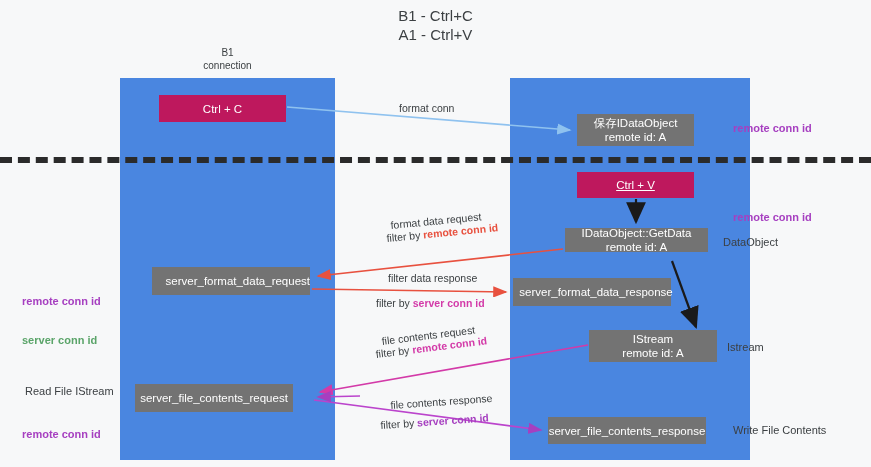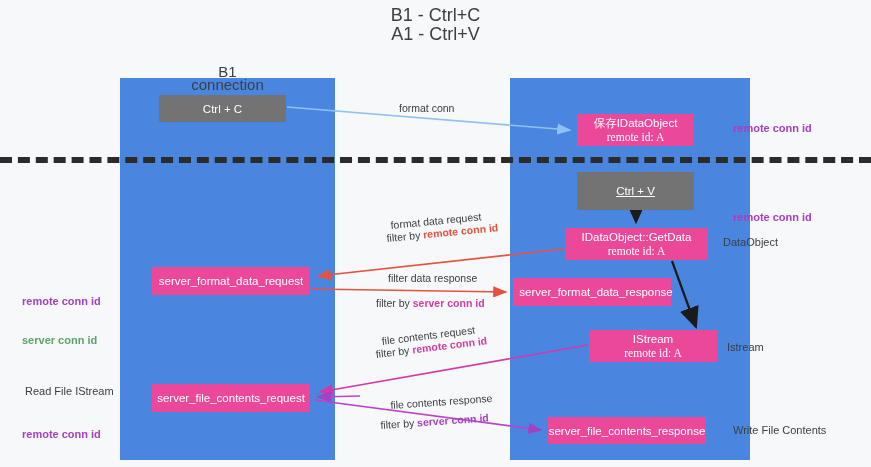--- a/index.html
+++ b/index.html
@@ -10,29 +10,28 @@
     overflow:hidden;
     position:relative;
   }
   #stage{position:absolute;left:0;top:0;width:871px;height:467px;}
   .abs{position:absolute;}
 
   
   #title{
     left:0;top:6px;width:871px;
     text-align:center;
-    font-size:18px;color:#3c4043;line-height:19px;
+    font-size:15px;color:#3c4043;line-height:19px;
     white-space:pre;
   }
 
   
   .lane-head{
-    text-align:center;font-size:15px;color:#3c4043;line-height:13px;
+    text-align:center;font-size:10px;color:#3c4043;line-height:13px;
     white-space:pre;
-    margin-top:19px;
   }
   #head-b1{left:120px;top:46px;width:215px;}
   #head-a1{left:510px;top:46px;width:240px;}
 
   
   .lane{background:#4a86e0;}
   #lane-b1{left:120px;top:78px;width:215px;height:382px;}
   #lane-a1{left:510px;top:78px;width:240px;height:382px;}
 
   
@@ -42,32 +41,32 @@
   }
 
   
   .node{
     box-sizing:border-box;
     display:flex;flex-direction:column;
     align-items:center;justify-content:center;
     color:#ffffff;font-size:11.5px;line-height:14px;
     text-align:center;white-space:pre;
   }
-  .node.green{background:#737373;}
-  .node.orange{background:#ec4899;}
-  .node .l2{font-size:11.5px;font-family:Liberation Serif, serif;}
+  .node.green{background:#be185d;}
+  .node.orange{background:#737373;}
+  .node .l2{font-size:11.5px;}
 
   #n-ctrlc{left:159px;top:95px;width:127px;height:27px;}
   #n-save-ido{left:577px;top:114px;width:117px;height:32px;}
-  #n-ctrlv{left:577px;top:172px;width:117px;height:38px;text-decoration:underline;}
-  #n-getdata{left:565px;top:228px;width:143px;height:32px;}
-  #n-sfdreq{left:152px;top:267px;width:158px;height:28px;}
+  #n-ctrlv{left:577px;top:172px;width:117px;height:26px;text-decoration:underline;}
+  #n-getdata{left:565px;top:228px;width:143px;height:24px;}
+  #n-sfdreq{left:152px;top:267px;width:158px;height:28px;align-items:flex-end;}
   #n-sfdresp{left:513px;top:278px;width:158px;height:28px;padding-left:8px;}
   #n-istream{left:589px;top:330px;width:128px;height:32px;}
-  #n-sfcreq{left:152px;top:384px;width:158px;height:28px;}
+  #n-sfcreq{left:135px;top:384px;width:158px;height:28px;}
   #n-sfcresp{left:548px;top:417px;width:158px;height:27px;}
 
   
   .side{font-size:11px;line-height:13px;white-space:pre;}
   .purple{color:#a63fc0;font-weight:bold;}
   .green-t{color:#5aa469;font-weight:bold;}
   .plain{color:#3c4043;}
 
   #s-remote1{left:733px;top:122px;}
   #s-remote2{left:733px;top:211px;}

